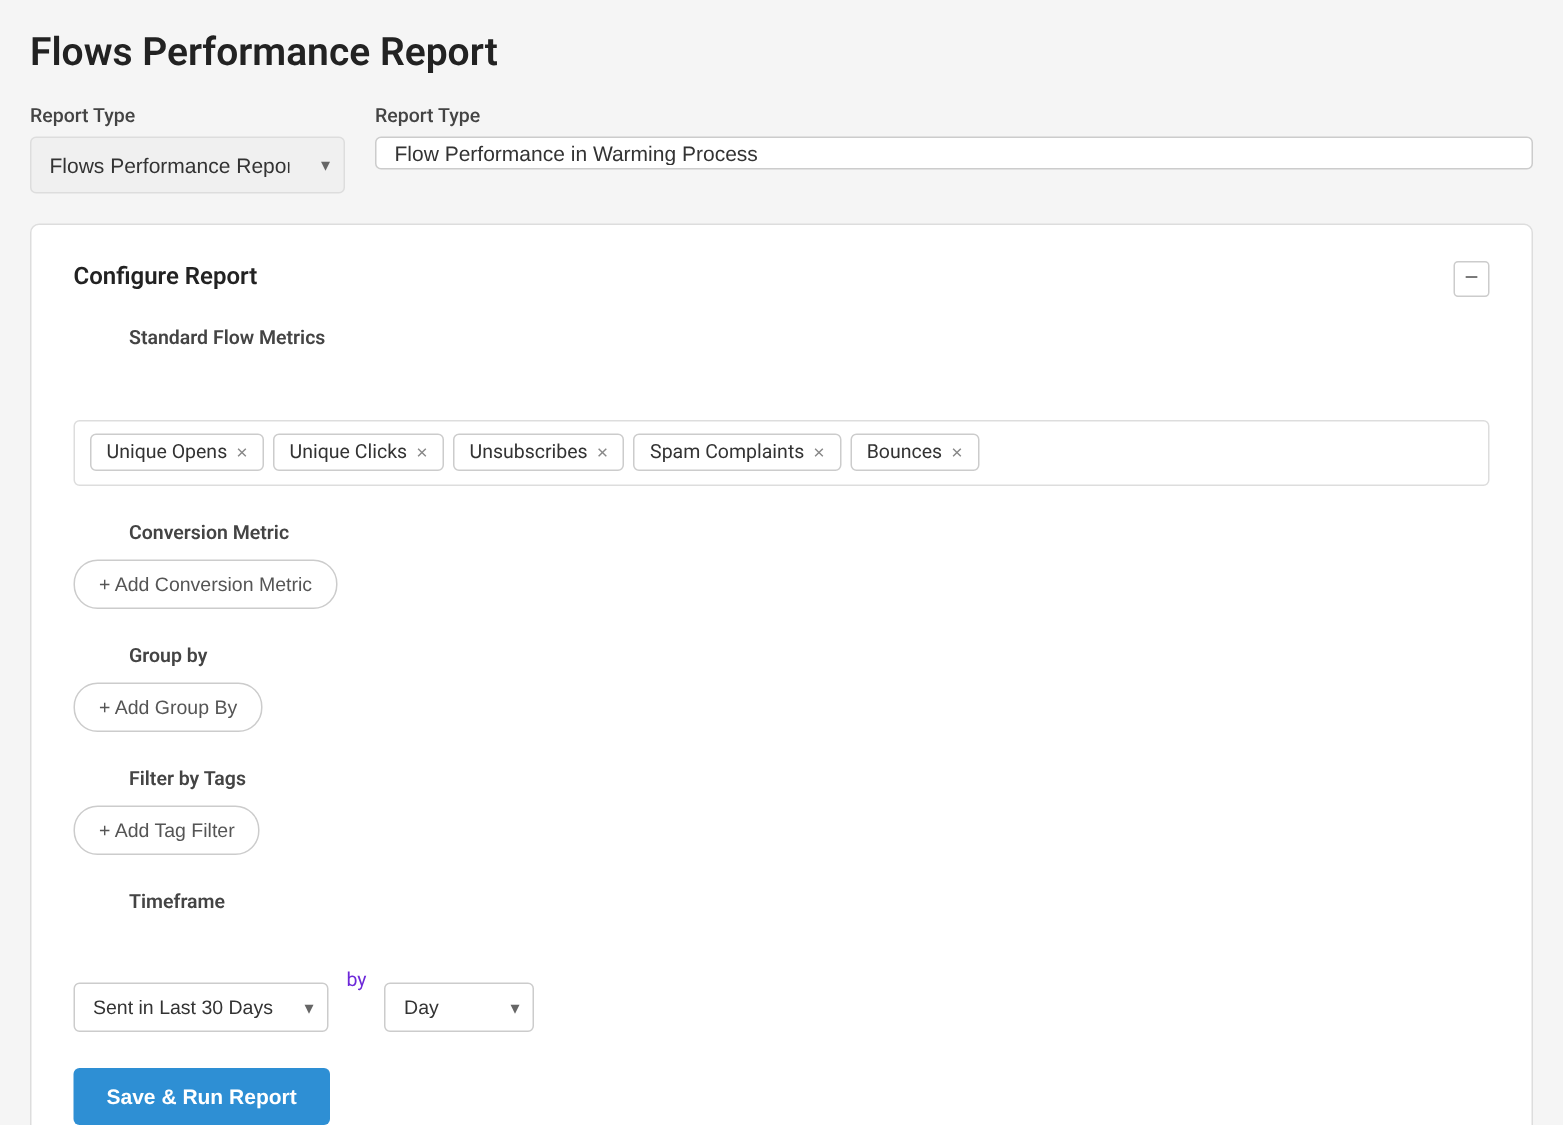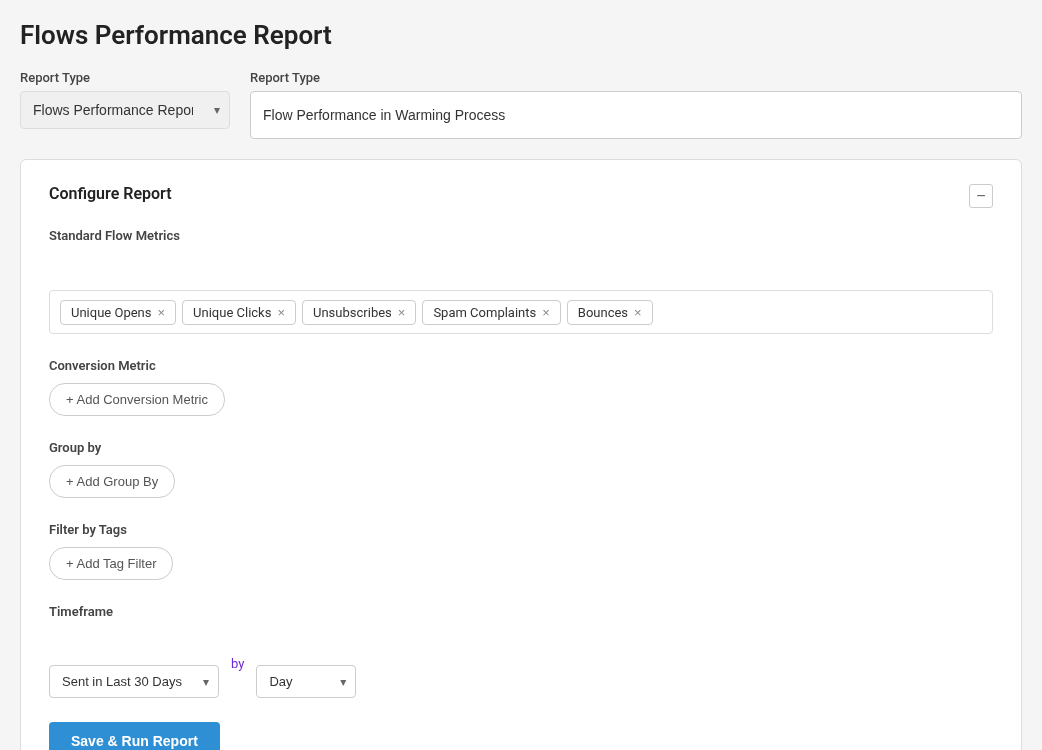--- a/index.html
+++ b/index.html
@@ -80,21 +80,21 @@
       right: 10px;
       top: 50%;
       transform: translateY(-50%);
       pointer-events: none;
       color: #666;
       font-size: 12px;
     }
 
     .report-name-input {
       width: 100%;
-      padding: 15px 12px;
+      padding: 2px 12px;
       border: 1px solid #ccc;
       border-radius: 4px;
       font-size: 14px;
       color: #333;
       background: #fff;
       outline: none;
     }
 
     .configure-panel {
       background: #fff;
@@ -135,31 +135,32 @@
 
     .section {
       margin-bottom: 24px;
     }
 
     .section-label {
       font-size: 13px;
       font-weight: 600;
       color: #444;
       margin-bottom: 10px;
+      margin-left: 37px;
     }
 
     .tags-container {
       display: flex;
       flex-wrap: wrap;
       gap: 6px;
       border: 1px solid #ddd;
       border-radius: 4px;
       padding: 8px 10px;
       min-height: 44px;
-      align-items: center;
+      align-items: flex-start;
       background: #fff;
       margin-top: 47px;
     }
 
     .tag {
       display: inline-flex;
       align-items: center;
       gap: 6px;
       background: #fff;
       border: 1px solid #ccc;

